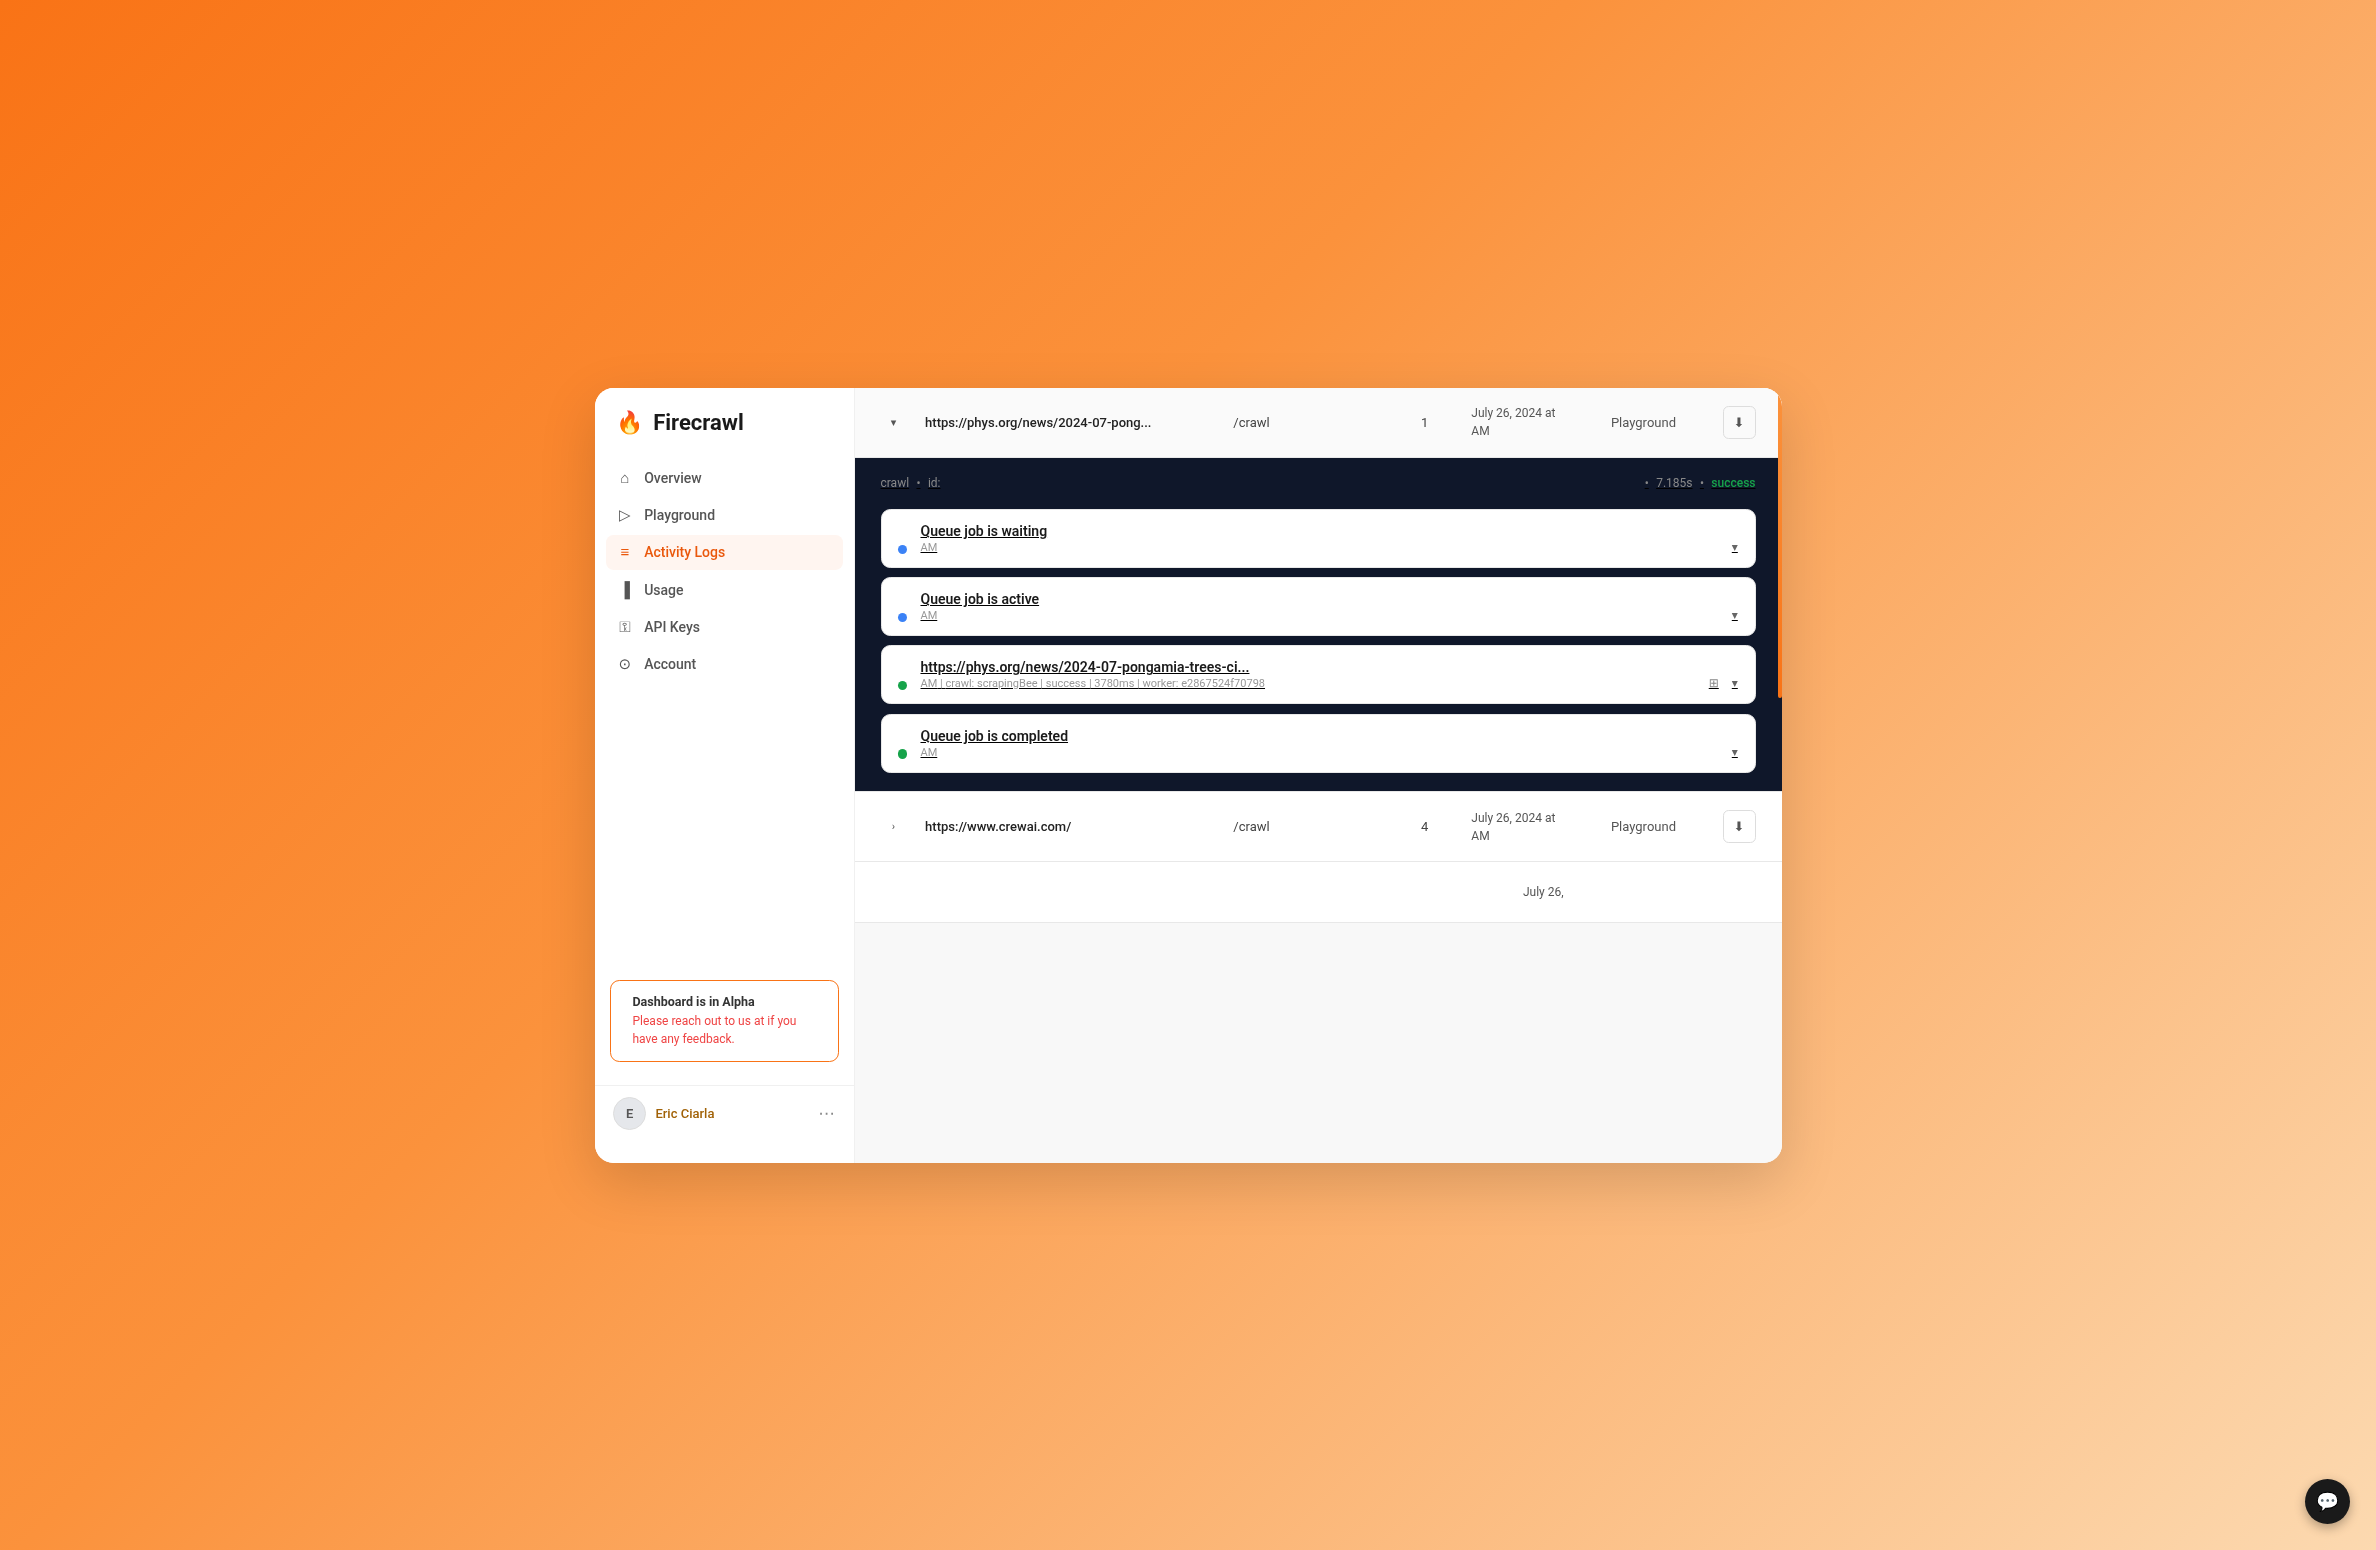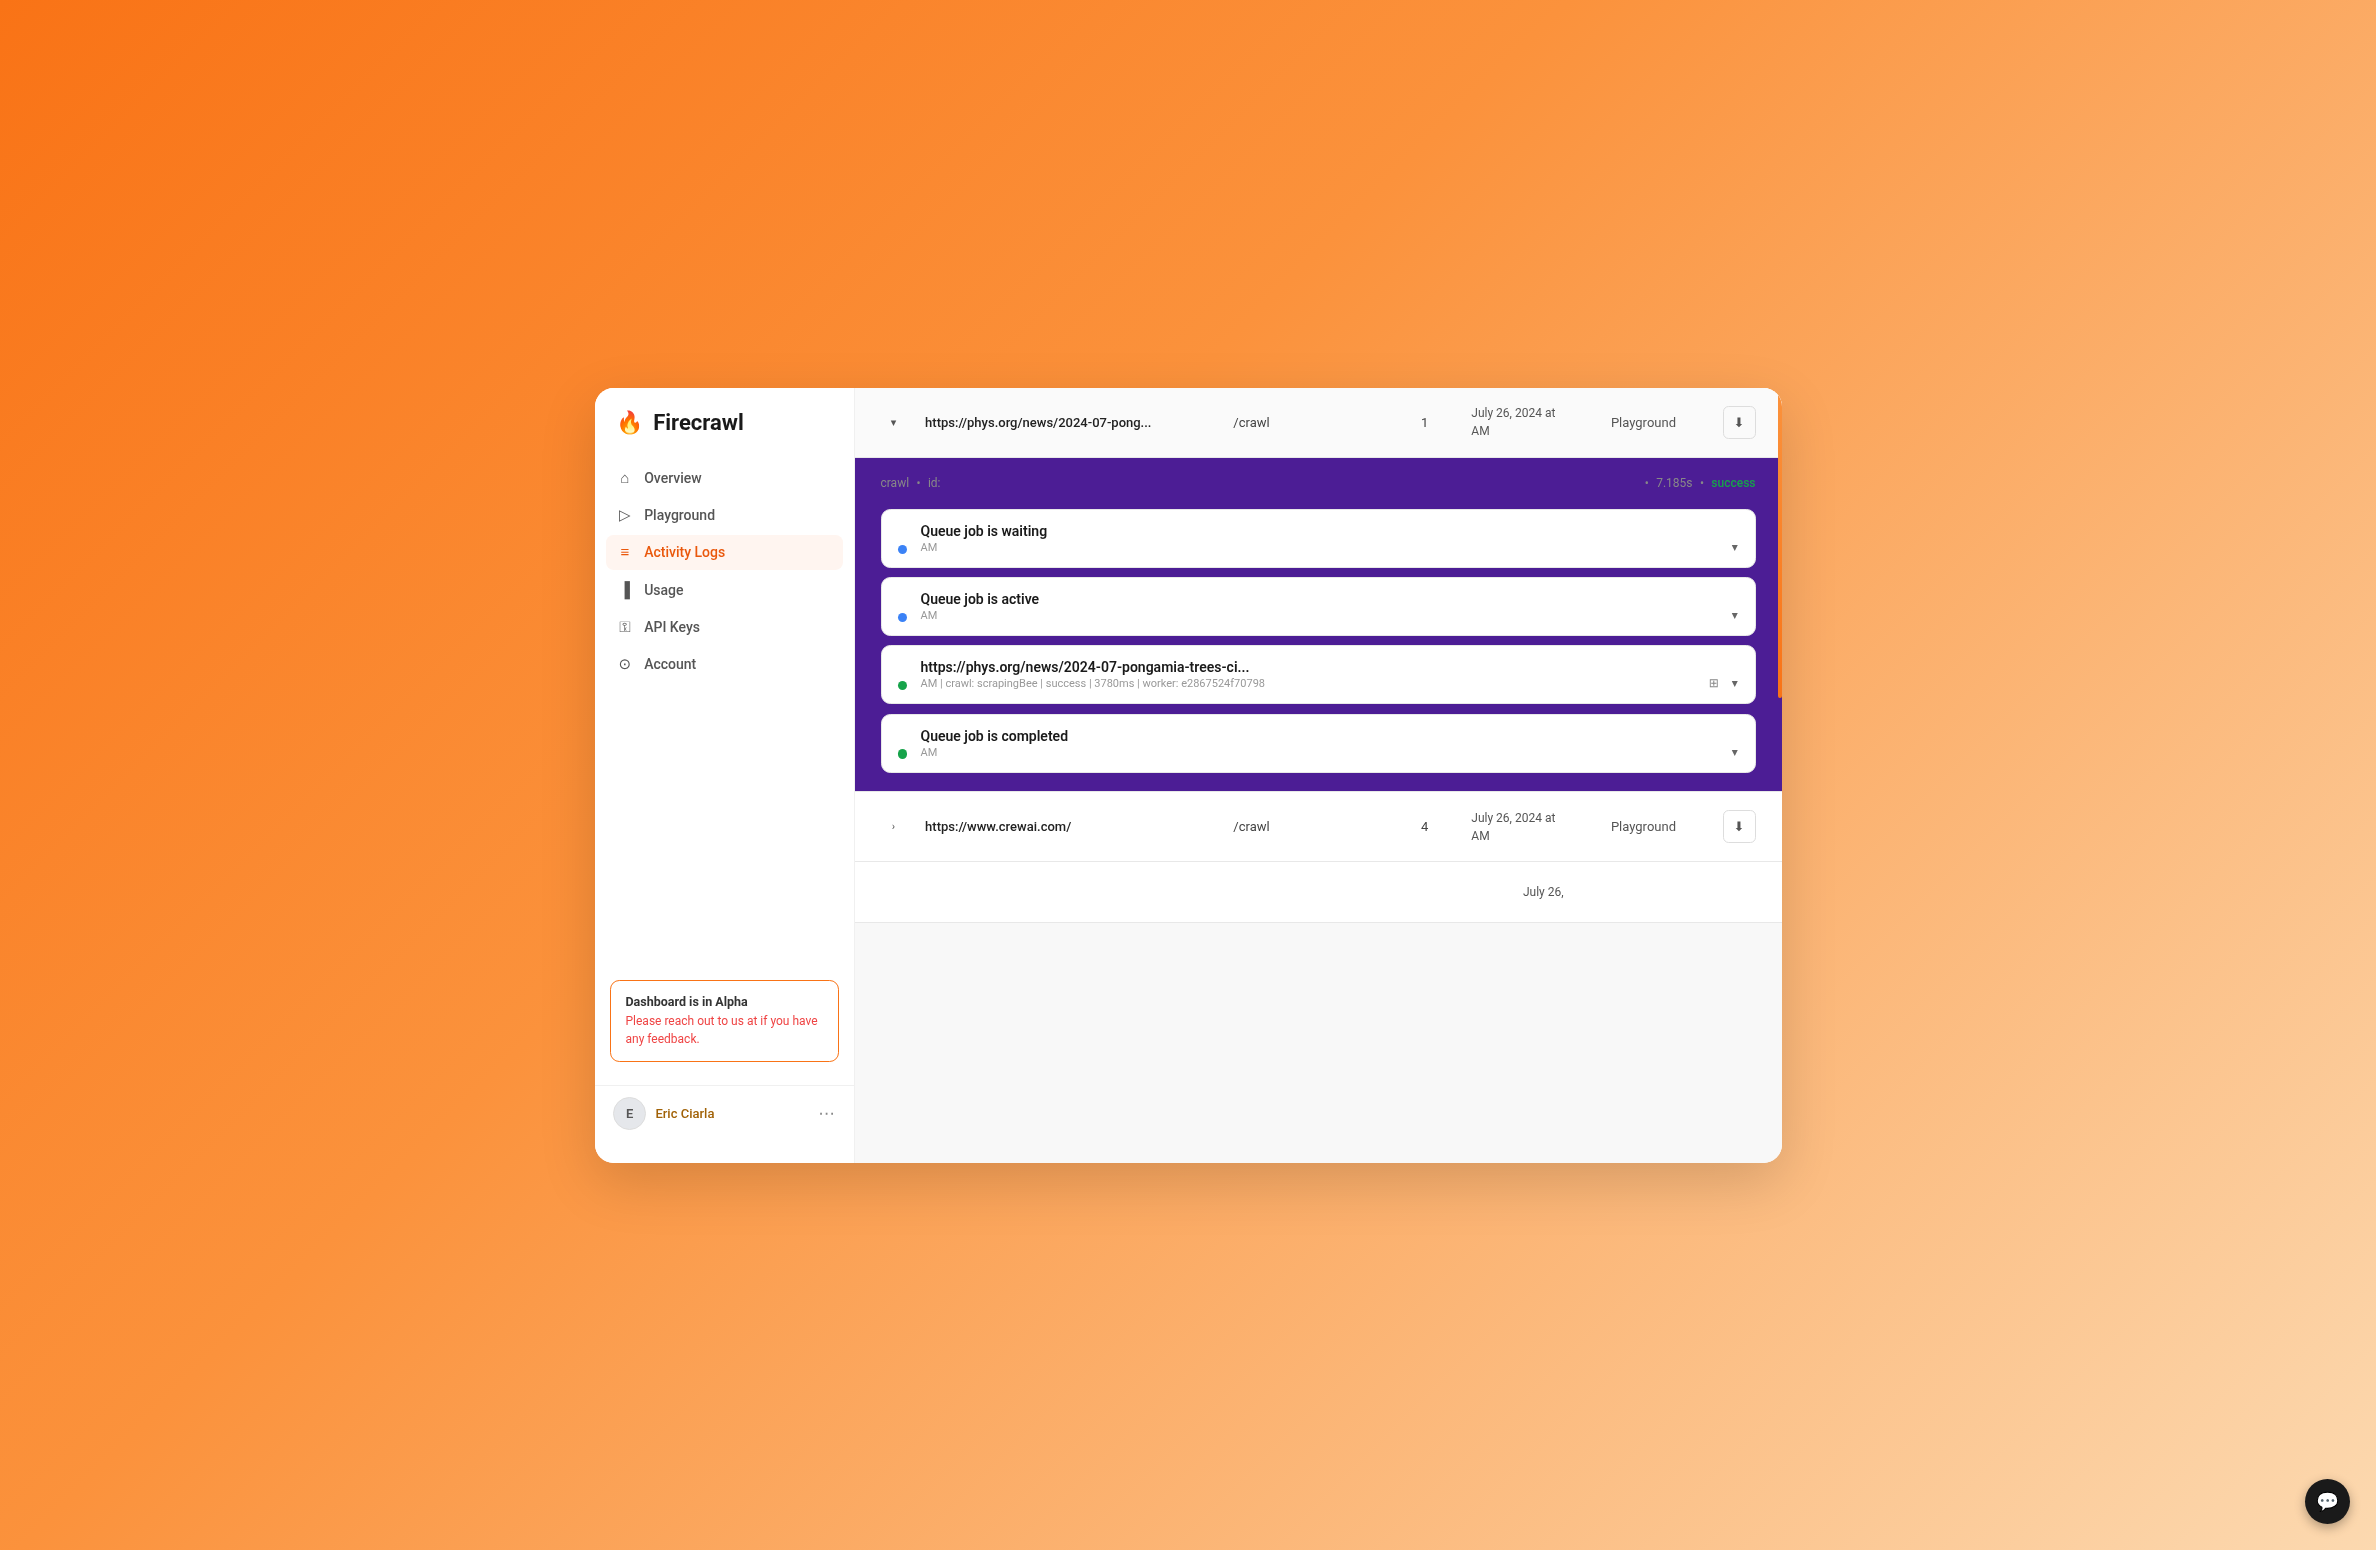--- a/index.html
+++ b/index.html
@@ -70,21 +70,21 @@
       height: 16.7px;
       display: flex;
       align-items: center;
       justify-content: center;
       font-size: 15px;
     }
     .alpha-box {
       margin: 15px 15px 18.6px 15px;
       border: 1.4px solid #f97316;
       border-radius: 9.3px;
-      padding: 13px 15px;
+      padding: 13px 22px;
       font-size: 12px;
       color: #333;
     }
     .alpha-box .alpha-title {
       font-weight: 700;
       margin-bottom: 3.7px;
       font-size: 12.5px;
     }
     .alpha-box .alpha-desc { color: #ef4444; line-height: 1.5; }
     .user-area {
@@ -182,23 +182,24 @@
       border-radius: 5.6px;
       display: flex;
       align-items: center;
       justify-content: center;
       cursor: pointer;
       color: #555;
       font-size: 13px;
     }
     
     .detail-area {
-      background: #4c1d95;
+      background: #0f172a;
       border-bottom: 0.9px solid #e8e8e8;
       padding: 18.6px 26px 0 26px;
+      text-decoration: underline;
     }
     .detail-meta {
       font-size: 12px;
       color: #888;
       margin-bottom: 18.6px;
       display: flex;
       align-items: center;
       gap: 7.4px;
     }
     .detail-meta .dot { color: #888; }

